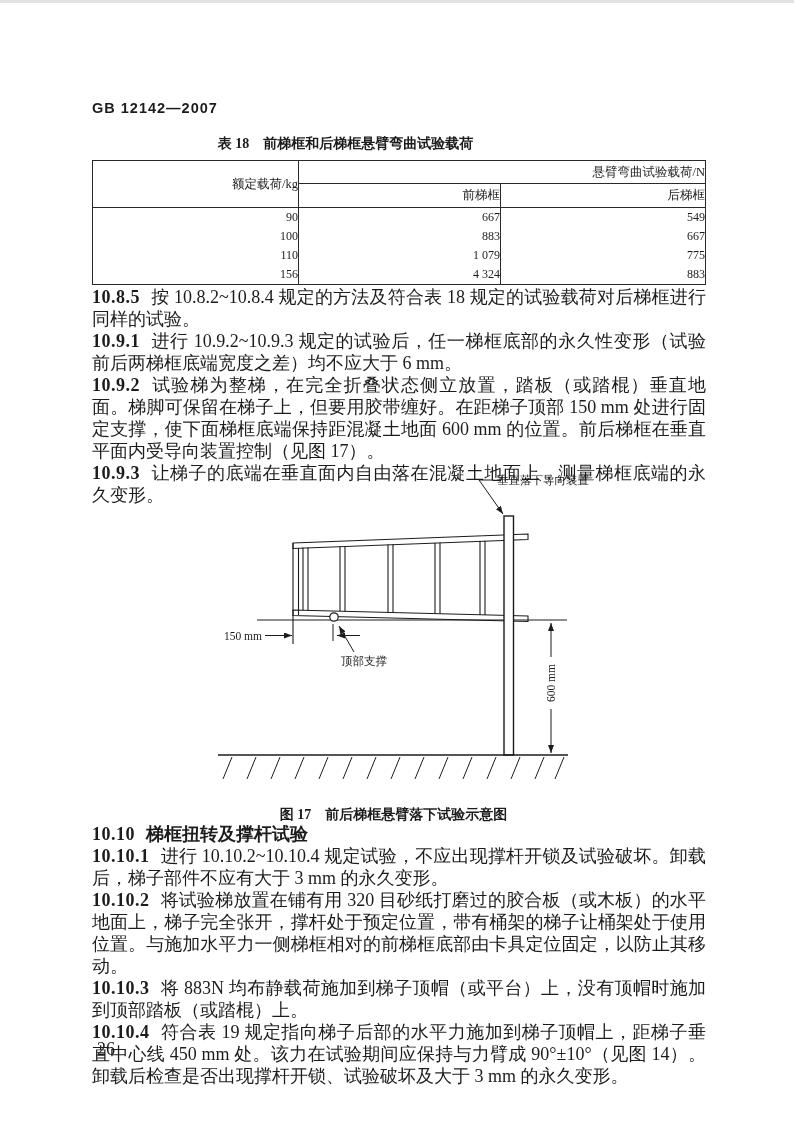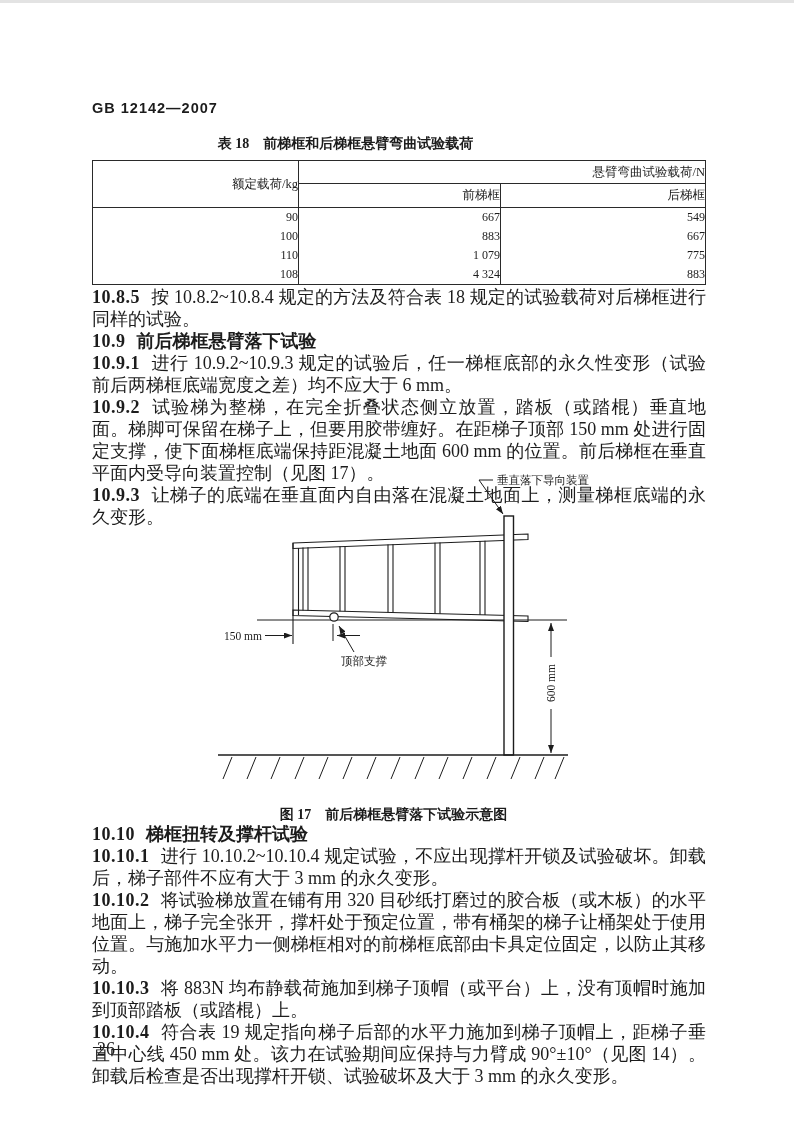--- a/index.html
+++ b/index.html
@@ -90,30 +90,29 @@
         <td>100</td>
         <td>883</td>
         <td>667</td>
       </tr>
       <tr class="drow">
         <td>110</td>
         <td>1 079</td>
         <td>775</td>
       </tr>
       <tr class="drow">
-        <td>108</td>
+        <td>156</td>
         <td>4 324</td>
         <td>883</td>
       </tr>
     </tbody>
   </table>
 
   <div class="para-block" id="pb1">
     <p class="para"><span class="pnum">10.8.5</span><span>按 10.8.2~10.8.4 规定的方法及符合表 18 规定的试验载荷对后梯框进行同样的试验。</span></p>
-    <p class="para heading"><span class="pnum">10.9</span><span>前后梯框悬臂落下试验</span></p>
     <p class="para"><span class="pnum">10.9.1</span><span>进行 10.9.2~10.9.3 规定的试验后，任一梯框底部的永久性变形（试验前后两梯框底端宽度之差）均不应大于 6 mm。</span></p>
     <p class="para"><span class="pnum">10.9.2</span><span>试验梯为整梯，在完全折叠状态侧立放置，踏板（或踏棍）垂直地面。梯脚可保留在梯子上，但要用胶带缠好。在距梯子顶部 150 mm 处进行固定支撑，使下面梯框底端保持距混凝土地面 600 mm 的位置。前后梯框在垂直平面内受导向装置控制（见图 17）。</span></p>
     <p class="para"><span class="pnum">10.9.3</span><span>让梯子的底端在垂直面内自由落在混凝土地面上，测量梯框底端的永久变形。</span></p>
   </div>
 
   <svg class="fig" width="620" height="330" viewBox="0 0 620 330">
     <defs>
       <marker id="arr" markerWidth="9" markerHeight="8" refX="8" refY="3" orient="auto" markerUnits="userSpaceOnUse">
         <path d="M0,0 L8,3 L0,6 z" fill="#1c1c1c"></path>
       </marker>

